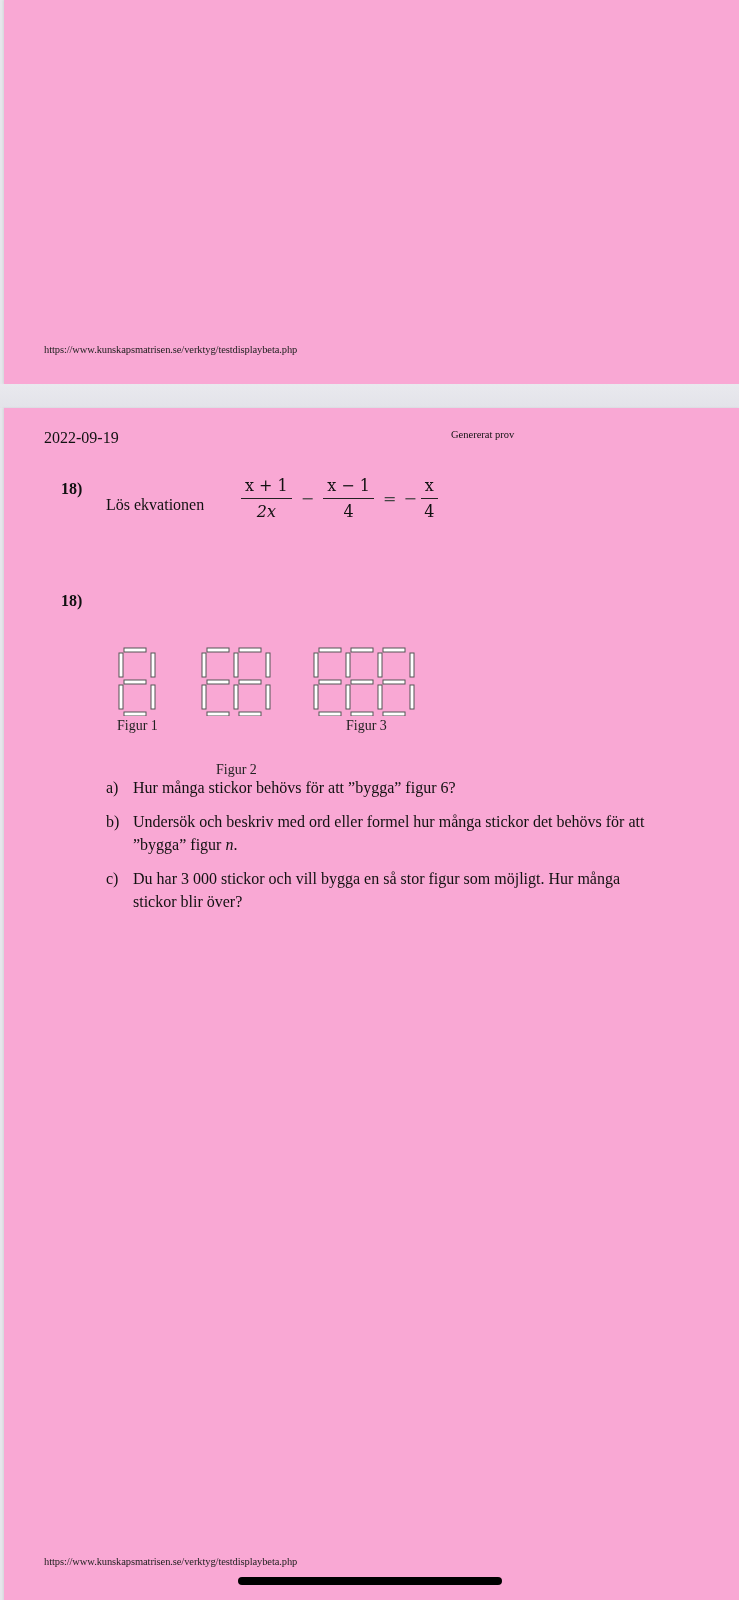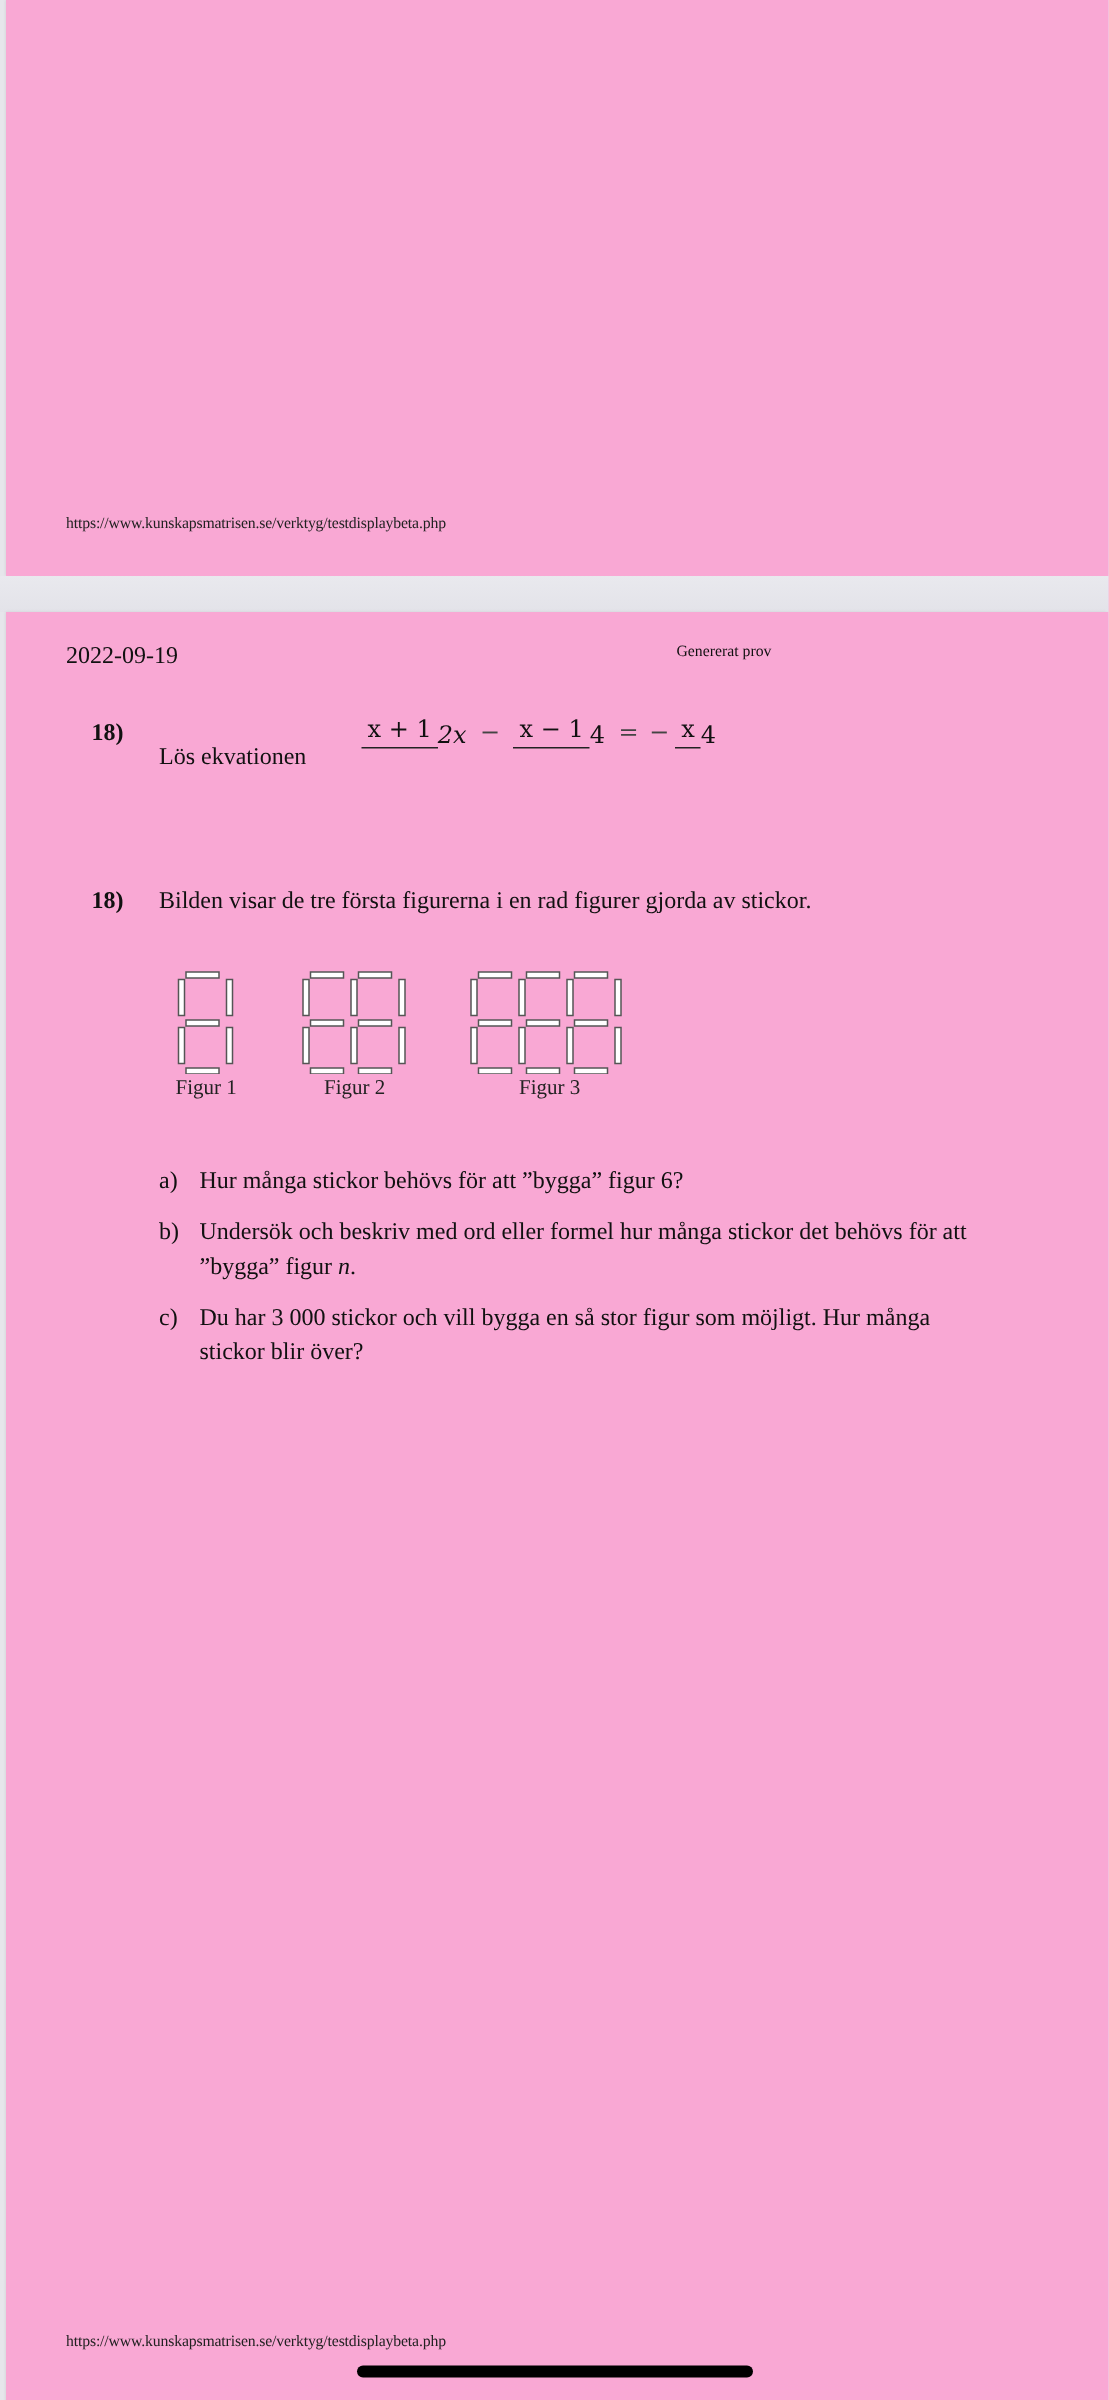--- a/index.html
+++ b/index.html
@@ -28,21 +28,21 @@
   .hdr-title { position: absolute; left: 447px; top: 21px; font-size: 10.5px; }
 
   .qnum { position: absolute; left: 57px; font-weight: bold; font-size: 16px; }
   .qtext { position: absolute; left: 102px; font-size: 16px; }
 
   .eq {
     position: absolute; left: 234px; top: 68px;
     display: flex; align-items: center; font-size: 16px;
     font-family: "DejaVu Serif", serif;
   }
-  .frac { display: inline-flex; flex-direction: row; align-items: flex-end; margin: 0 3px; }
+  .frac { display: inline-flex; flex-direction: column; align-items: center; margin: 0 3px; }
   .frac .num { padding: 0 4px 3px; border-bottom: 1px solid #222; font-style: normal; }
   .frac .den { padding-top: 3px; }
   .op { margin: 0 6px; color: #444; }
   .var { font-style: italic; }
 
   .figs { position: absolute; left: 110px; top: 238px; width: 320px; height: 95px; }
   .figs svg { position: absolute; left: 0; top: 0; }
   .figlabel { position: absolute; top: 72px; font-family: Liberation Serif, serif; font-size: 14px; color: #222; }
 
   .sub { position: absolute; left: 102px; font-size: 16px; line-height: 23px; width: 600px; }
@@ -83,21 +83,20 @@
     </span>
     <span class="op">=</span>
     <span class="op" style="margin:0 1px;">−</span>
     <span class="frac">
       <span class="num var">x</span>
       <span class="den">4</span>
     </span>
   </div>
 
   <div class="qnum" style="top:184px;">18)</div>
-  <div class="qtext" style="top:184px;">Bilden visar de tre första figurerna i en rad figurer gjorda av stickor.</div>
 
   <div class="figs">
     <svg id="figsvg" width="320" height="70">
         <rect x="10" y="2" width="22" height="4" fill="#fff" stroke="#555" stroke-width="1"></rect>
         <rect x="10" y="34" width="22" height="4" fill="#fff" stroke="#555" stroke-width="1"></rect>
         <rect x="10" y="66" width="22" height="4" fill="#fff" stroke="#555" stroke-width="1"></rect>
         <rect x="5" y="7" width="4" height="24" fill="#fff" stroke="#555" stroke-width="1"></rect>
         <rect x="5" y="39" width="4" height="24" fill="#fff" stroke="#555" stroke-width="1"></rect>
         <rect x="37" y="7" width="4" height="24" fill="#fff" stroke="#555" stroke-width="1"></rect>
         <rect x="37" y="39" width="4" height="24" fill="#fff" stroke="#555" stroke-width="1"></rect>
@@ -125,21 +124,21 @@
         <rect x="200" y="7" width="4" height="24" fill="#fff" stroke="#555" stroke-width="1"></rect>
         <rect x="200" y="39" width="4" height="24" fill="#fff" stroke="#555" stroke-width="1"></rect>
         <rect x="232" y="7" width="4" height="24" fill="#fff" stroke="#555" stroke-width="1"></rect>
         <rect x="232" y="39" width="4" height="24" fill="#fff" stroke="#555" stroke-width="1"></rect>
         <rect x="264" y="7" width="4" height="24" fill="#fff" stroke="#555" stroke-width="1"></rect>
         <rect x="264" y="39" width="4" height="24" fill="#fff" stroke="#555" stroke-width="1"></rect>
         <rect x="296" y="7" width="4" height="24" fill="#fff" stroke="#555" stroke-width="1"></rect>
         <rect x="296" y="39" width="4" height="24" fill="#fff" stroke="#555" stroke-width="1"></rect>
       </svg>
     <div class="figlabel" style="left:3px;">Figur 1</div>
-    <div class="figlabel" style="left:102px;">Figur 2</div>
+    <div class="figlabel" style="left:102px;margin-top:44px;">Figur 2</div>
     <div class="figlabel" style="left:232px;">Figur 3</div>
   </div>
 
   <div class="sub" style="top:368px;">
     <span class="lbl">a)</span>
     <span class="txt">Hur många stickor behövs för att ”bygga” figur 6?</span>
   </div>
   <div class="sub" style="top:402px;">
     <span class="lbl">b)</span>
     <span class="txt">

